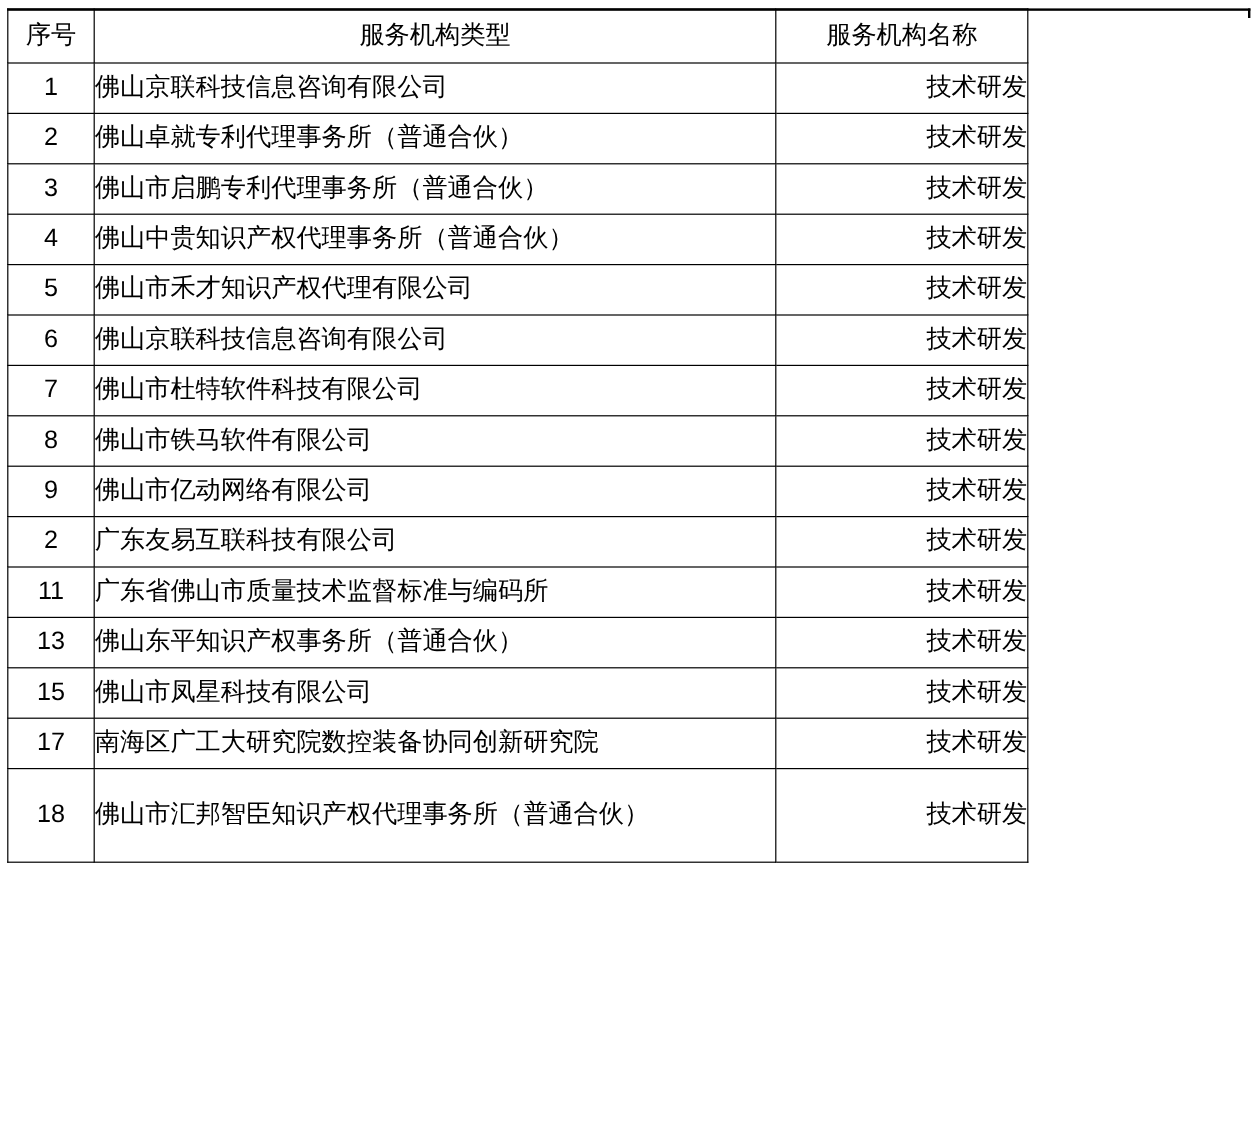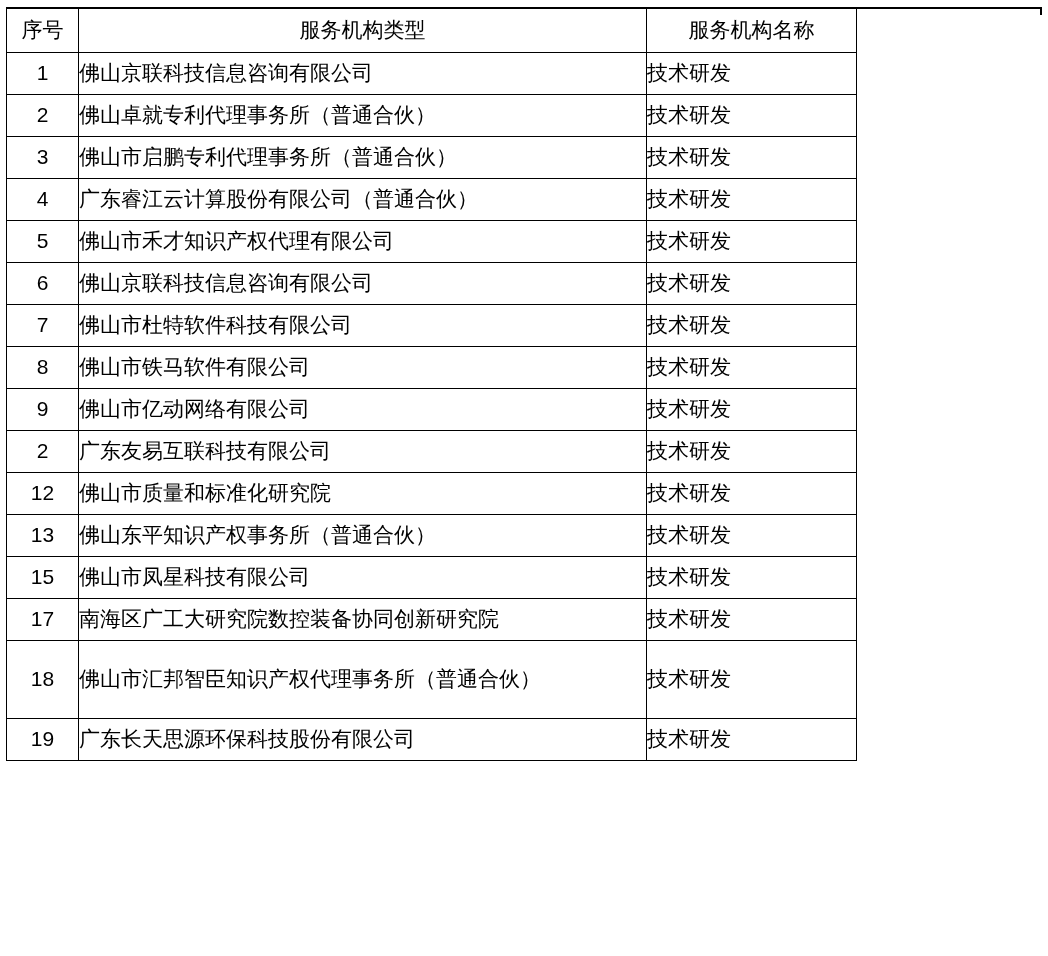--- a/index.html
+++ b/index.html
@@ -49,21 +49,21 @@
     font-size: 21px;
     padding: 0 4px;
   }
   td.name {
     text-align: left;
     padding: 3px 6px 3px 8px;
     font-size: 21px;
     margin-top: 48px;
   }
   td.type {
-    text-align: left;
+    text-align: right;
     font-size: 21px;
   }
   tbody tr { height: 42px; }
   tbody tr.tall { height: 78px; }
   .top-rule {
     position: absolute;
     top: 0;
     left: 6px;
     width: 1036px;
     height: 2px;
@@ -109,21 +109,21 @@
           <td class="name">佛山卓就专利代理事务所（普通合伙）</td>
           <td class="type">技术研发</td>
         </tr>
         <tr>
           <td class="seq">3</td>
           <td class="name">佛山市启鹏专利代理事务所（普通合伙）</td>
           <td class="type">技术研发</td>
         </tr>
         <tr>
           <td class="seq">4</td>
-          <td class="name">广东睿江云计算股份有限公司（普通合伙）</td>
+          <td class="name">佛山中贵知识产权代理事务所（普通合伙）</td>
           <td class="type">技术研发</td>
         </tr>
         <tr>
           <td class="seq">5</td>
           <td class="name">佛山市禾才知识产权代理有限公司</td>
           <td class="type">技术研发</td>
         </tr>
         <tr>
           <td class="seq">6</td>
           <td class="name">佛山京联科技信息咨询有限公司</td>
@@ -143,22 +143,22 @@
           <td class="seq">9</td>
           <td class="name">佛山市亿动网络有限公司</td>
           <td class="type">技术研发</td>
         </tr>
         <tr>
           <td class="seq">2</td>
           <td class="name">广东友易互联科技有限公司</td>
           <td class="type">技术研发</td>
         </tr>
         <tr>
-          <td class="seq">12</td>
-          <td class="name">佛山市质量和标准化研究院</td>
+          <td class="seq">11</td>
+          <td class="name">广东省佛山市质量技术监督标准与编码所</td>
           <td class="type">技术研发</td>
         </tr>
         <tr>
           <td class="seq">13</td>
           <td class="name">佛山东平知识产权事务所（普通合伙）</td>
           <td class="type">技术研发</td>
         </tr>
         <tr>
           <td class="seq">15</td>
           <td class="name">佛山市凤星科技有限公司</td>
@@ -167,20 +167,15 @@
         <tr>
           <td class="seq">17</td>
           <td class="name">南海区广工大研究院数控装备协同创新研究院</td>
           <td class="type">技术研发</td>
         </tr>
         <tr class="tall">
           <td class="seq">18</td>
           <td class="name">佛山市汇邦智臣知识产权代理事务所（普通合伙）</td>
           <td class="type">技术研发</td>
         </tr>
-        <tr>
-          <td class="seq">19</td>
-          <td class="name">广东长天思源环保科技股份有限公司</td>
-          <td class="type">技术研发</td>
-        </tr>
       </tbody>
   </table>
 </div>
 
 </body></html>

